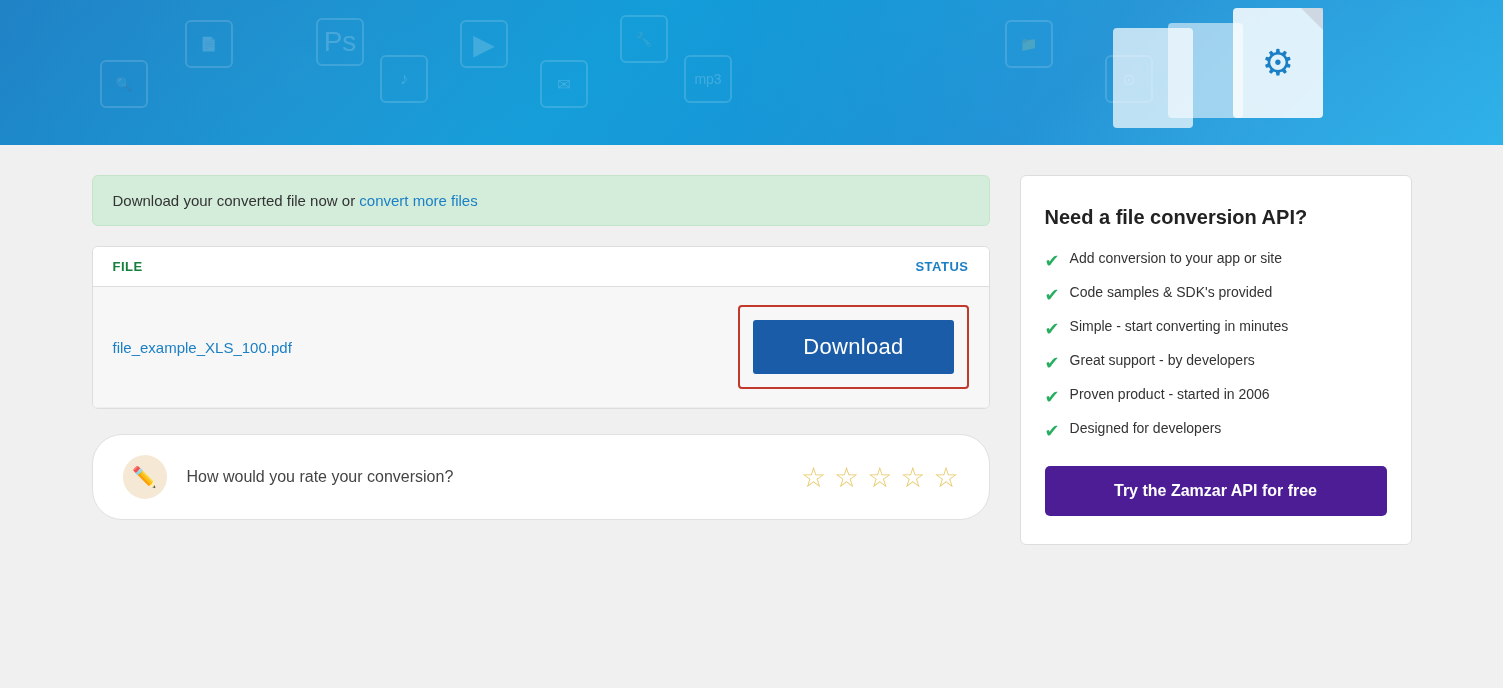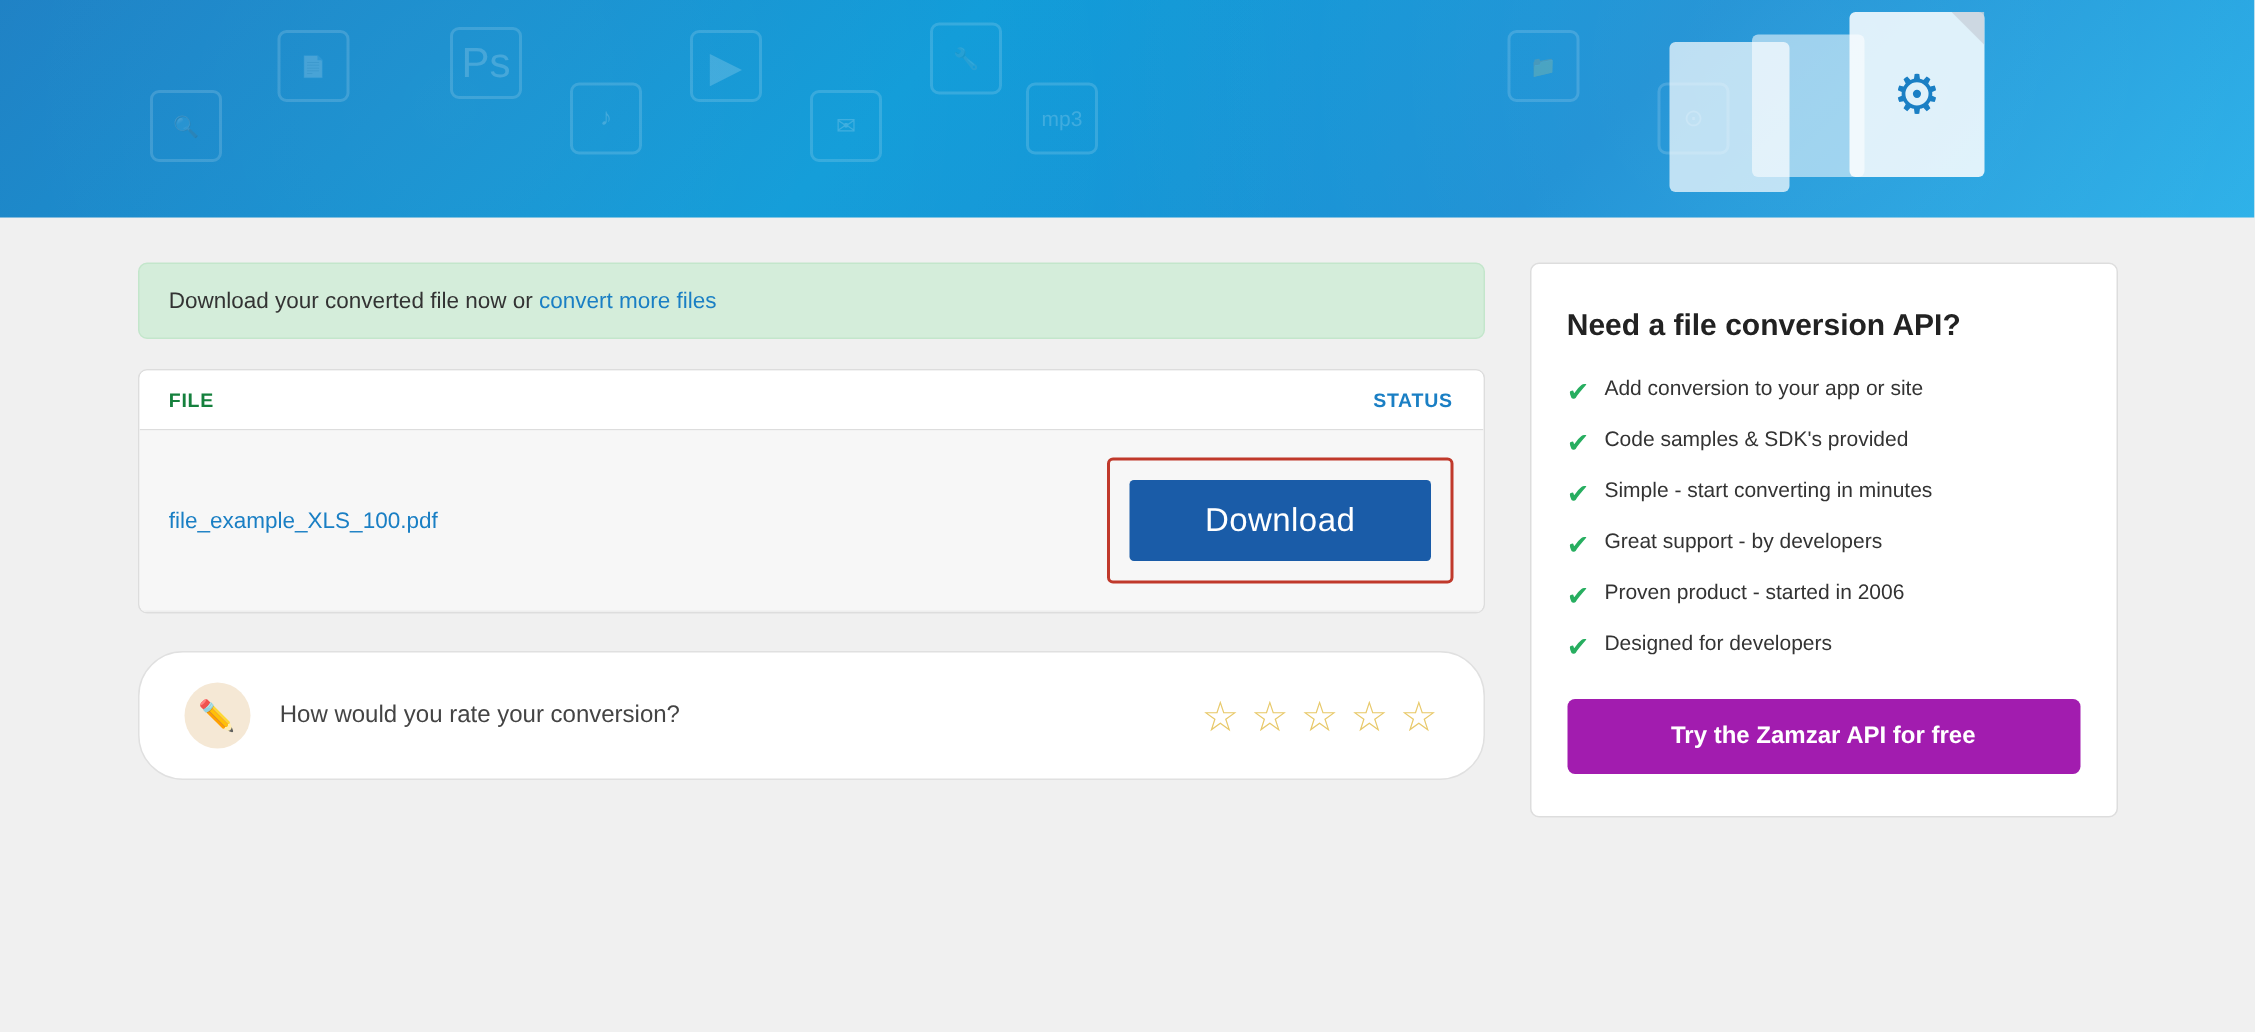--- a/index.html
+++ b/index.html
@@ -307,21 +307,21 @@
     }
     .check-icon {
       color: #27ae60;
       font-size: 18px;
       flex-shrink: 0;
       margin-top: 0px;
     }
     .try-api-btn {
       display: block;
       width: 100%;
-      background: #a21caf;
+      background: #4c1d95;
       color: #fff;
       border: none;
       border-radius: 5px;
       padding: 16px;
       font-size: 16px;
       font-weight: 600;
       cursor: pointer;
       text-align: center;
       transition: background 0.2s;
     }
@@ -339,21 +339,21 @@
       justify-content: center;
       font-size: 20px;
     }
   </style>
 </head>
 <body>
 
 <div class="header-banner">
   <div class="banner-icons">
 
-    <span class="bp-icon" style="left:300px;top:18px;">Ps</span>
+    <span class="bp-icon" style="left:316px;top:18px;">Ps</span>
     <span class="bp-icon" style="left:380px;top:55px;font-size:16px;">♪</span>
     <span class="bp-icon" style="left:460px;top:20px;">▶</span>
     <span class="bp-icon" style="left:540px;top:60px;font-size:16px;">✉</span>
     <span class="bp-icon" style="left:620px;top:15px;font-size:14px;">🔧</span>
     <span class="bp-icon" style="left:684px;top:55px;font-size:14px;">mp3</span>
     <span class="bp-icon" style="left:100px;top:60px;font-size:14px;">🔍</span>
     <span class="bp-icon" style="left:185px;top:20px;font-size:14px;">📄</span>
     <span class="bp-icon" style="right:450px;top:20px;font-size:14px;">📁</span>
     <span class="bp-icon" style="right:350px;top:55px;font-size:16px;">⊙</span>
   </div>

